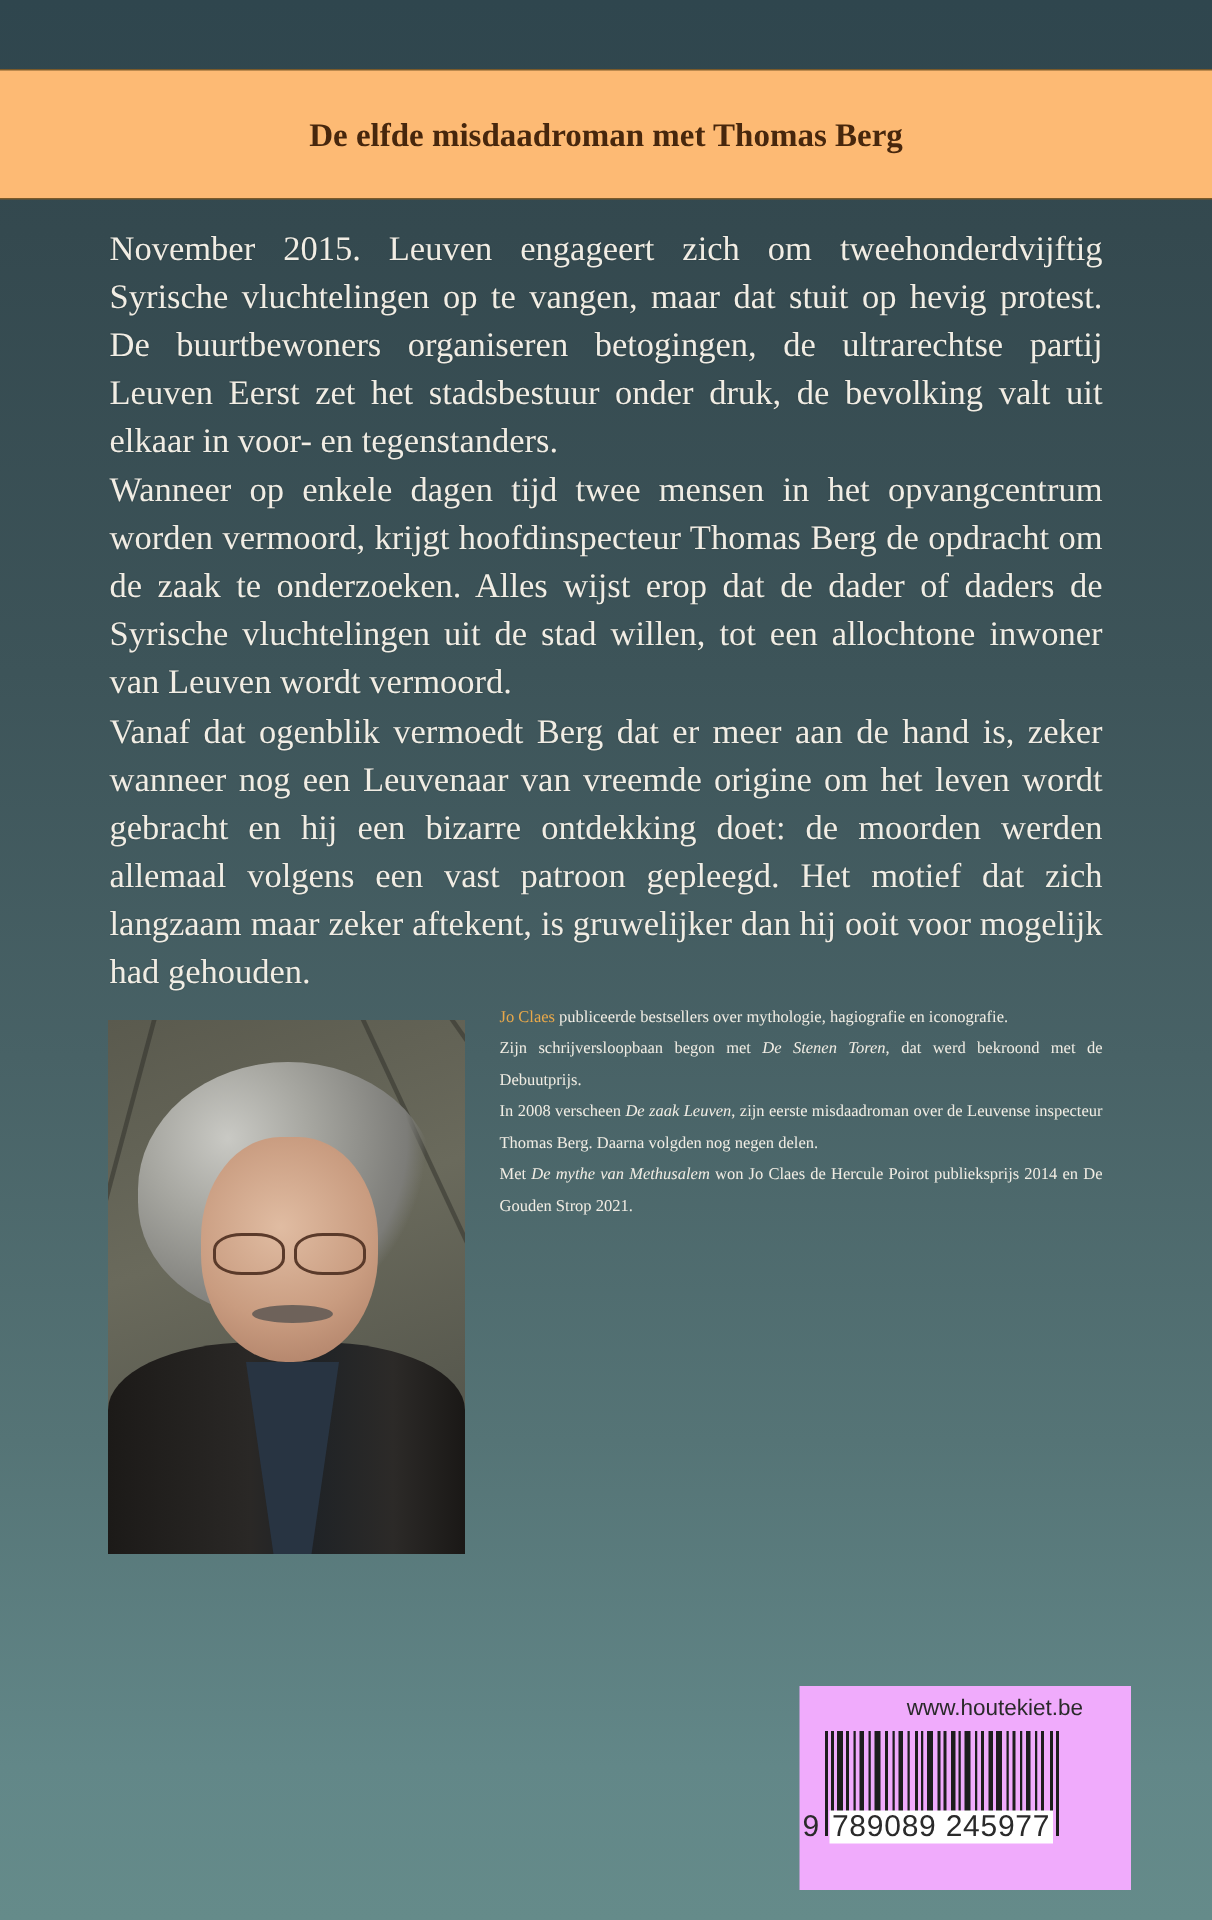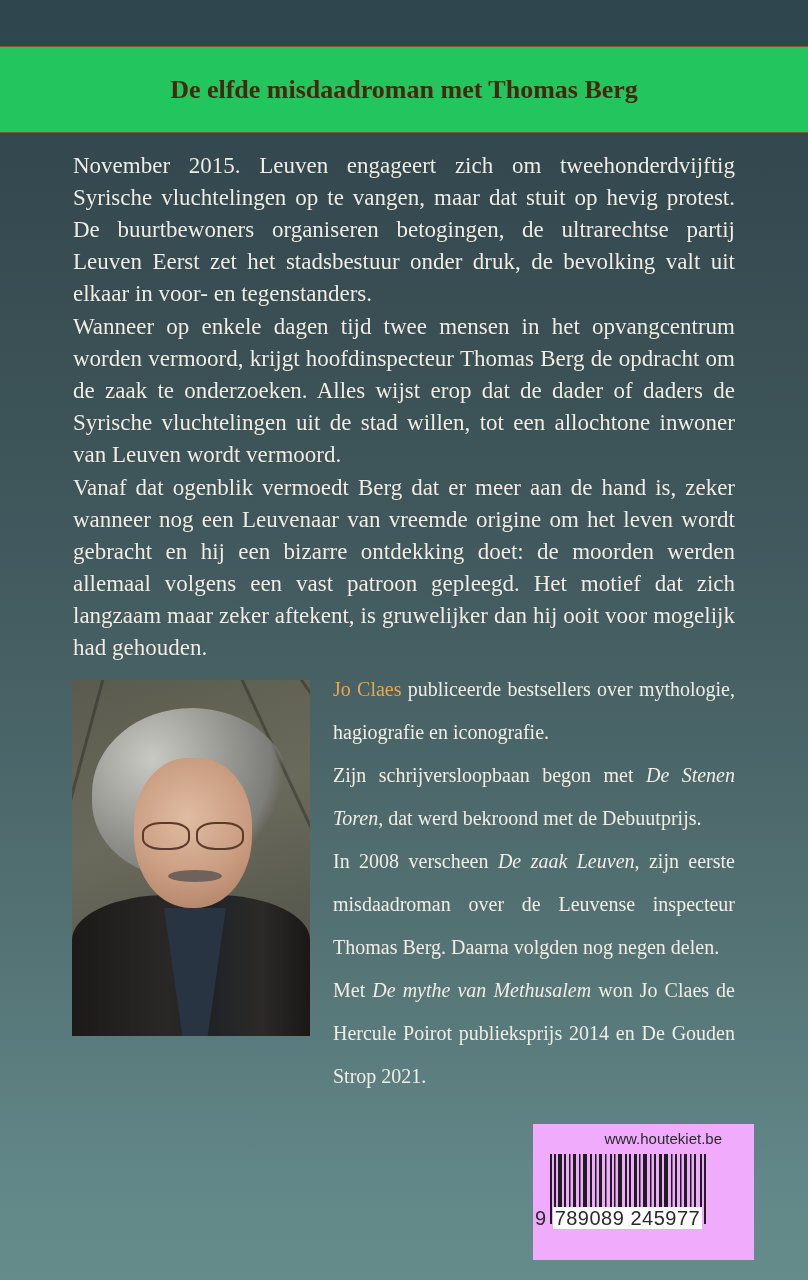--- a/index.html
+++ b/index.html
@@ -4,24 +4,24 @@
   <style>
     html, body { margin: 0; padding: 0; }
     body {
       width: 808px; height: 1280px; overflow: hidden; position: relative;
       background: linear-gradient(to bottom, #2f464e 0%, #34494f 12%, #3d5459 35%, #486266 55%, #557476 75%, #628788 92%, #658b8a 100%);
       font-family: "Liberation Serif", "DejaVu Serif", serif;
       color: #f1ede4;
     }
     .banner {
       position: absolute; left: 0; top: 47px; width: 808px; height: 85px;
-      background: #22c55e;
+      background: #fdba74;
       box-shadow: 0 1px 0 #7a5a2a, 0 -1px 0 #7a5a2a;
       display: flex; flex-direction: column; align-items: center; justify-content: center;
-      color: #47270d; font-size: 26px; font-weight: bold; line-height: 27px; text-align: center;
+      color: #47270d; font-size: 22px; font-weight: bold; line-height: 27px; text-align: center;
     }
     .para {
       position: absolute; left: 73px; width: 662px;
       font-size: 23px; line-height: 32px; text-align: justify; text-align-last: left;
       text-shadow: 0 0 1px rgba(0,0,0,0.25);
     }
     #p1 { top: 150px; }
     #p2 { top: 311px; }
     #p3 { top: 472px; }
 
@@ -38,21 +38,21 @@
     .photo .g1 { left: 70px; } .photo .g2 { left: 124px; }
     .photo .stache { position: absolute; left: 96px; top: 190px; width: 54px; height: 12px; border-radius: 50%; background: #6e625a; }
     .photo .jacket { position: absolute; left: 0; top: 215px; width: 238px; height: 150px;
       background: linear-gradient(90deg, #1c1a18 0%, #2a2826 40%, #1e2226 55%, #2c2a28 80%, #1a1816 100%);
       border-radius: 40% 40% 0 0 / 30% 30% 0 0; }
     .photo .shirt { position: absolute; left: 92px; top: 228px; width: 62px; height: 130px; background: #283442; clip-path: polygon(0 0, 100% 0, 70% 100%, 30% 100%); }
     .photo .neck { position: absolute; left: 98px; top: 205px; width: 50px; height: 40px; background: #b88a70; border-radius: 0 0 40% 40%; }
 
     .bio {
       position: absolute; left: 333px; top: 668px; width: 402px;
-      font-size: 20px; line-height: 43px; text-align: justify; text-align-last: left;
+      font-size: 11px; line-height: 21px; text-align: justify; text-align-last: left;
     }
     .bio .author { color: #e8a84a; }
     .bio i { font-style: italic; font-family: Liberation Serif, serif; }
 
     .barcode-box {
       position: absolute; left: 533px; top: 1124px; width: 221px; height: 136px; background: #f0abfc;
     }
     .barcode-box .url {
       position: absolute; left: 0; top: 6px; width: 203px; text-align: right; padding-right: 14px; box-sizing: border-box;
       font-family: "Liberation Sans", "DejaVu Sans", sans-serif; font-size: 15px; color: #2a2a2a;

